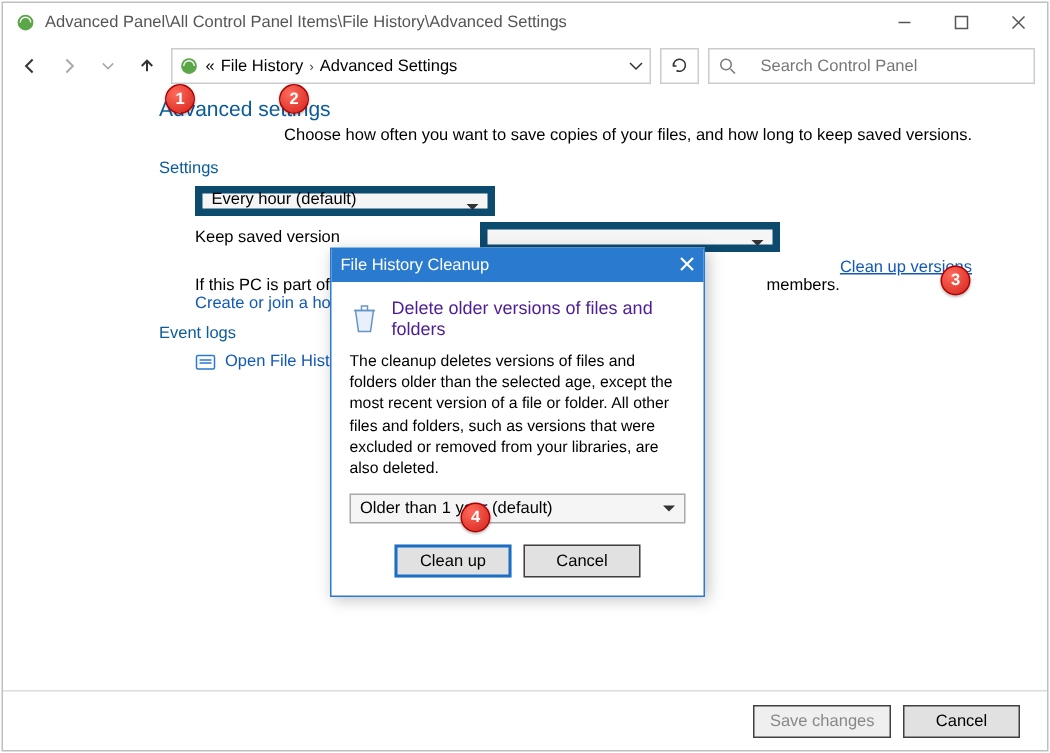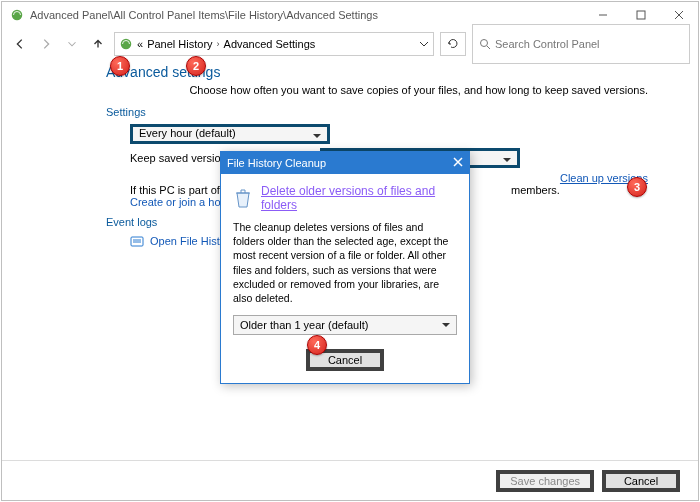--- a/index.html
+++ b/index.html
@@ -13,45 +13,45 @@
   .winctrl svg { width: 10px; height: 10px; stroke: #555; stroke-width: 1; fill: none; }
   .toolbar { height: 32px; display: flex; align-items: center; padding: 0 8px; gap: 6px; }
   .navarrow { width: 20px; height: 20px; display: flex; align-items: center; justify-content: center; }
   .navarrow svg { width: 14px; height: 14px; stroke: #333; fill: none; }
   .navarrow.dim svg { stroke: #aaa; }
   .addrbar { display: flex; align-items: center; border: 1px solid #ccc; height: 24px; flex: 0 0 320px; padding: 0 4px; font-size: 11px; }
   .addrbar .crumb { color: #000; }
   .addrbar .sep { margin: 0 4px; color: #444; font-size: 9px;}
   .addricon { width: 14px; height: 14px; margin-right: 4px; }
   .refresh { width: 26px; height: 24px; border: 1px solid #ccc; display: flex; align-items: center; justify-content: center; }
-  .searchbox { flex: 1; border: 1px solid #ccc; height: 40px; display: flex; align-items: center; padding: 0 6px; color: #777; gap: 4px;}
+  .searchbox { flex: 1; border: 1px solid #ccc; height: 24px; display: flex; align-items: center; padding: 0 6px; color: #777; gap: 16px;}
   .body { flex: 1; padding: 4px 50px 0 104px; position: relative; }
   .h2 { color: #0a5a9c; font-size: 14px; margin-bottom: 4px; }
   .desc { font-size: 11px; margin-bottom: 10px; text-align: right; }
   .grp { color: #0a5a9c; font-size: 11px; margin: 8px 0 6px 0; }
   .row { display: flex; align-items: center; margin: 2px 0 4px 24px; }
   .row .lbl { flex: 0 0 190px; }
-  .select { width: 200px; height: 20px; border: 3px solid #0c4a6e; background: #f5f5f5; display: flex; align-items: flex-start; padding: 0 18px 0 6px; font-size: 11px; position: relative; }
+  .select { width: 200px; height: 20px; border: 5px solid #0c4a6e; background: #f5f5f5; display: flex; align-items: flex-end; padding: 0 18px 0 6px; font-size: 11px; position: relative; }
   .select::after { content:""; position:absolute; right:6px; top:7px; border:4px solid transparent; border-top-color:#333; }
   .link { color: #1258b7; cursor: pointer; }
   .link.u { text-decoration: underline; }
   .rightlink { margin: 4px 0 0 0; text-align: right; padding-right: 0; }
   .indent { margin-left: 24px; }
   .evline { display:flex; align-items:center; gap:6px; margin-left:24px;}
   .footer { height: 40px; border-top: 1px solid #dcdcdc; display: flex; align-items: center; justify-content: flex-end; padding: 0 18px; gap: 8px; }
-  .btn { min-width: 78px; height: 22px; border: 4px solid #404040; background: #e1e1e1; font-size: 11px; display: inline-flex; align-items: center; justify-content: center; padding: 0 10px; }
+  .btn { min-width: 78px; height: 22px; border: 1px solid #404040; background: #e1e1e1; font-size: 11px; display: inline-flex; align-items: center; justify-content: center; padding: 0 10px; }
   .btn.primary { border: 2px solid #1a6fc4; background:#e1e1e1; }
   .btn.disabled { color:#888; background:#efefef;text-align:right;}
   
-  .dialog { position: absolute; left: 220px; top: 151px; width: 250px; border: 1px solid #2a7ad0; background: #fff; box-shadow: 2px 2px 10px rgba(0,0,0,.25); }
+  .dialog { position: absolute; left: 220px; top: 165px; width: 250px; border: 1px solid #2a7ad0; background: #fff; box-shadow: 2px 2px 10px rgba(0,0,0,.25); }
   .dlgtitle { height: 22px; background: #2a7ad0; color: #fff; display: flex; align-items: center; padding: 0 6px; font-size: 11px; }
   .dlgtitle .t { flex:1; }
   .dlgclose svg { width:10px; height:10px; stroke:#fff; stroke-width:1.5; fill:none;}
   .dlgbody { padding: 10px 12px 12px 12px; }
-  .dlgh { color: #8b5cf6; font-size: 12px; display:flex; align-items:center; gap:8px; margin-bottom:8px;text-decoration:underline;}
+  .dlgh { color: #4c1d95; font-size: 12px; display:flex; align-items:center; gap:8px; margin-bottom:8px;}
   .bin { width:20px; height:22px; flex:0 0 20px;}
   .dlgtxt { font-size: 10.5px; line-height: 1.35; margin-bottom: 10px; }
   .dlglbl { font-size: 11px; margin-bottom: 4px; }
   .dlgsel { width: 100%; height: 20px; border: 1px solid #a9a9a9; background: #f5f5f5; display:flex; align-items:center; padding:0 18px 0 6px; font-size:11px; position:relative; }
   .dlgsel::after { content:""; position:absolute; right:6px; top:7px; border:4px solid transparent; border-top-color:#333; }
   .dlgbtns { display:flex; justify-content:center; gap:8px; margin-top:14px;}
   
   .badge { position:absolute; width:20px; height:20px; border-radius:50%; background:radial-gradient(circle at 35% 30%, #ff6a5a, #d4231d); color:#fff; font-weight:bold; font-size:11px; display:flex; align-items:center; justify-content:center; border:1px solid #a00; box-shadow:0 1px 2px rgba(0,0,0,.3);}
   .chev::before{content:"«"; font-size:11px; margin-right:4px;}
 </style>
@@ -104,21 +104,21 @@
         <svg viewBox="0 0 16 16">
           <path d="M8 12 V4 M4 8 L8 4 L12 8" stroke-width="1.5"></path>
         </svg>
       </div>
     <div class="addrbar">
       <svg class="addricon" viewBox="0 0 16 16">
           <circle cx="8" cy="8" r="6" fill="#5aa648"></circle>
           <path d="M4 8 A4 4 0 0 1 12 8" fill="none" stroke="#fff"></path>
         </svg>
       <span class="chev"></span>
-      <span class="crumb">Panel History</span>
+      <span class="crumb">File History</span>
       <span class="sep">›</span>
       <span class="crumb">Advanced Settings</span>
       <span style="flex:1"></span>
       <svg width="10" height="10">
           <path d="M1 3 L5 7 L9 3" stroke="#333" fill="none"></path>
         </svg>
     </div>
     <div class="refresh">
         <svg width="12" height="12" viewBox="0 0 12 12">
           <path d="M2 6 A4 4 0 1 1 4 9" fill="none" stroke="#333"></path>
@@ -186,20 +186,21 @@
           <path d="M4 6 L6 20 H14 L16 6 Z" fill="#e8f1fb" stroke="#6694c8"></path>
           <path d="M3 6 H17 M8 6 V3 H12 V6" fill="none" stroke="#6694c8"></path>
         </svg>
       <span>Delete older versions of files and folders</span>
     </div>
     <div class="dlgtxt">The cleanup deletes versions of files and folders older than the selected age, except the most recent version of a file or folder. All other files and folders, such as versions that were excluded or removed from your libraries, are also deleted.</div>
     <div class="dlgsel">
         <span>Older than 1 year (default)</span>
       </div>
     <div class="dlgbtns">
+      <div class="btn primary">Clean up</div>
       <div class="btn">Cancel</div>
     </div>
   </div>
 </div>
 
 <div class="badge" style="left:110px; top:56px;">1</div>
 <div class="badge" style="left:186px; top:56px;">2</div>
 <div class="badge" style="left:627px; top:177px;">3</div>
 <div class="badge" style="left:307px; top:335px;">4</div>
 

